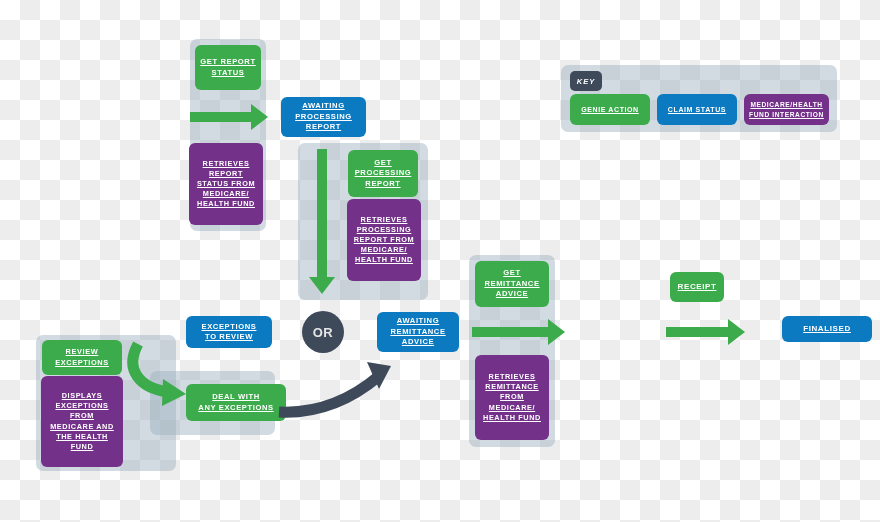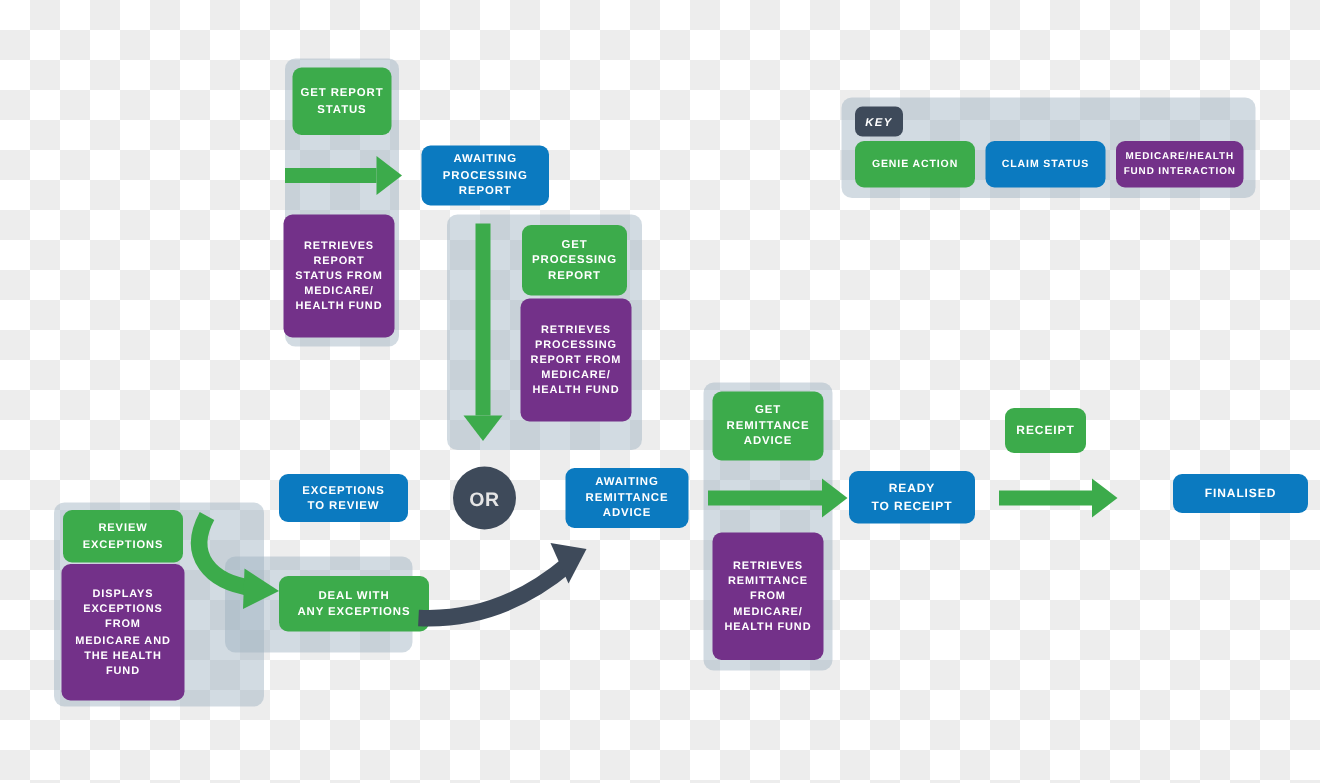--- a/index.html
+++ b/index.html
@@ -30,20 +30,21 @@
     align-items: center;
     justify-content: center;
     text-align: center;
     border-radius: 6px;
     color: #ffffff;
     font-weight: bold;
     letter-spacing: 0.6px;
     line-height: 1.38;
     padding: 4px 5px;
     white-space: pre-line;
+    text-decoration: underline;
   }
   .green  { background: #3cab4b; }
   .blue   { background: #0b7ac0; }
   .purple { background: #733189; }
   .slate  { background: #3e4a5a; }
 
   
   .panel {
     position: absolute;
     background: rgba(155, 176, 190, 0.45);
@@ -215,22 +216,20 @@
     <div class="shaft" style="width:76px;"></div>
     <div class="head" style="left:76px;"></div>
   </div>
 
   <div class="node purple" style="left:475px; top:355px; width:74px; height:85px; font-size:7.3px;">RETRIEVES
 REMITTANCE
 FROM
 MEDICARE/
 HEALTH FUND</div>
 
-  <div class="node blue" style="left:566px; top:314px; width:84px; height:35px; font-size:8px;">READY
-TO RECEIPT</div>
 
   <div class="node green" style="left:670px; top:272px; width:54px; height:30px; font-size:8px;">RECEIPT</div>
 
   <div class="arrow-h" style="left:666px; top:332px; width:96px;">
     <div class="shaft" style="width:62px;"></div>
     <div class="head" style="left:62px;"></div>
   </div>
 
   <div class="node blue" style="left:782px; top:316px; width:90px; height:26px; font-size:8px;">FINALISED</div>
 

